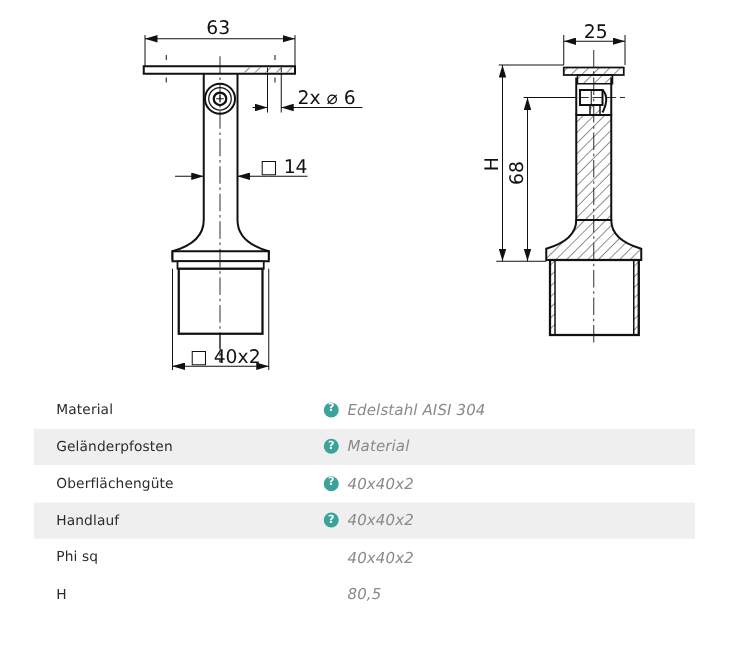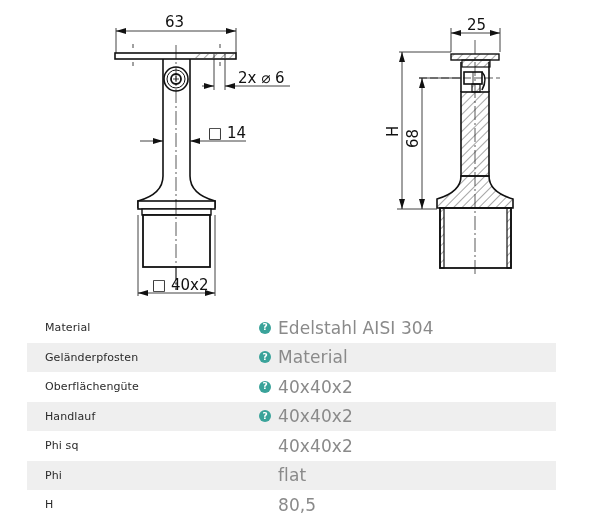--- a/index.html
+++ b/index.html
@@ -7,21 +7,21 @@
            font-family: "DejaVu Sans", "Liberation Sans", sans-serif; }
     .drawing { position: absolute; left: 0; top: 0; width: 600px; height: 305px; margin-left: 24px; }
     .drawing svg { display: block; }
     .specs { position: absolute; left: 27px; top: 313px; width: 529px; }
     .spec-row { position: relative; height: 29.5px; display: flex; align-items: center; }
     .spec-row.shaded { background: #efefef; }
     .spec-label { position: absolute; left: 18px; font-size: 11px; color: #2a2a2a; letter-spacing: 0.1px; }
     .spec-help { position: absolute; left: 232px; width: 12px; height: 12px; border-radius: 50%;
                  background: #3aa39a; color: #ffffff; font-size: 9px; font-weight: bold;
                  display: flex; align-items: center; justify-content: center; line-height: 1; }
-    .spec-value { position: absolute; left: 251px; font-size: 17px; color: #8a8a8a; letter-spacing: 0.1px; }
+    .spec-value { position: absolute; left: 251px; font-size: 12px; color: #8a8a8a; letter-spacing: 0.1px; font-style: italic; }
     .dim-text { font-family: "DejaVu Sans", "Liberation Sans", sans-serif; font-size: 15px; fill: #111; }
   </style>
 </head>
 <body>
 
 <div class="drawing">
   <svg width="600" height="305" viewBox="0 0 600 305" xmlns="http://www.w3.org/2000/svg">
     <defs>
       <pattern id="hatch" width="6" height="6" patternUnits="userSpaceOnUse" patternTransform="rotate(45)">
         <line x1="0" y1="0" x2="0" y2="6" stroke="#222" stroke-width="0.8"></line>
@@ -145,21 +145,17 @@
   </div>
   <div class="spec-row shaded">
     <span class="spec-label">Handlauf</span>
     <span class="spec-help">?</span>
     <span class="spec-value">40x40x2</span>
   </div>
   <div class="spec-row">
     <span class="spec-label">Phi sq</span>
     <span class="spec-value">40x40x2</span>
   </div>
-  <div class="spec-row shaded">
-    <span class="spec-label">Phi</span>
-    <span class="spec-value">flat</span>
-  </div>
   <div class="spec-row">
     <span class="spec-label">H</span>
     <span class="spec-value">80,5</span>
   </div>
 </div>
 
 </body></html>

